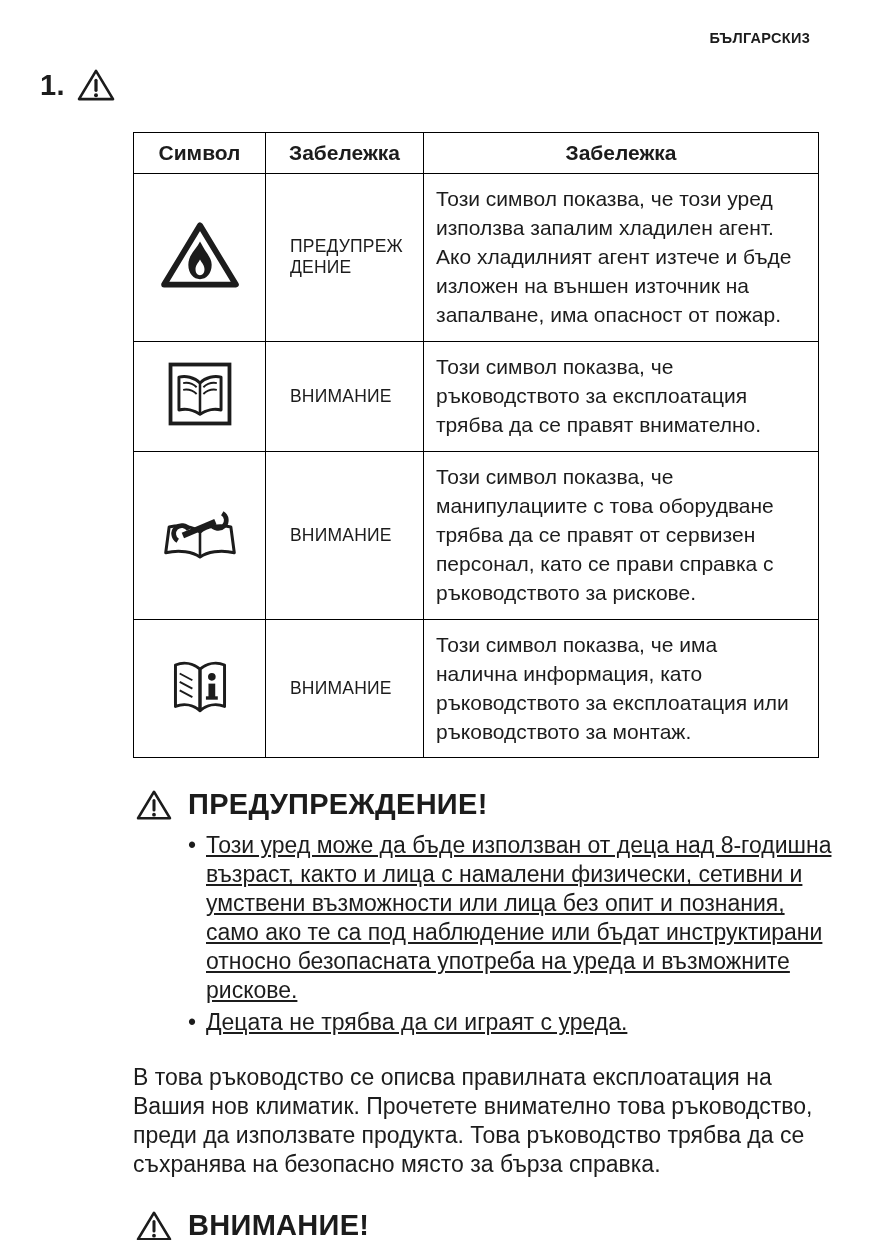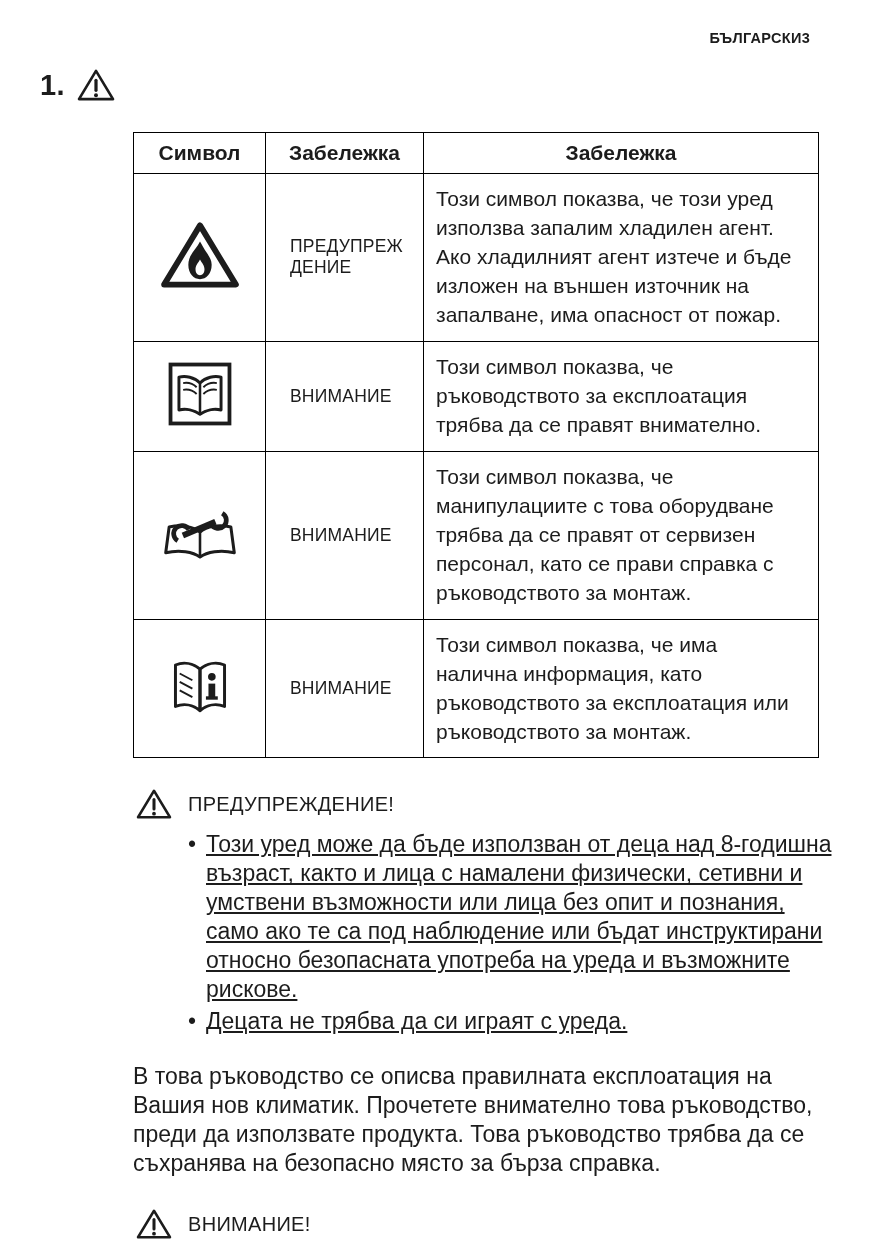--- a/index.html
+++ b/index.html
@@ -43,21 +43,21 @@
     font-size:17.5px; padding-left:24px; padding-right:14px;
     vertical-align:middle; white-space:pre-line; letter-spacing:0.2px;
   }
   td.expl {
     font-size:21px; line-height:1.38;
     padding:11px 14px 11px 12px; vertical-align:middle;
   }
 
   .sec { margin-top:30px; }
   .sec-head { display:flex; align-items:center; gap:16px; margin-left:96px; }
-  .sec-head h2 { font-size:20px; font-weight:normal; letter-spacing:0.3px;text-align:right; }
+  .sec-head h2 { font-size:29px; font-weight:bold; letter-spacing:0.3px;text-align:right; }
 
   ul.bullets { list-style:none; margin:10px 0 0 148px; width:650px;text-decoration:underline; }
   ul.bullets li {
     position:relative; padding-left:18px;
     font-size:23px; line-height:29px; margin-bottom:3px;
   }
   ul.bullets li::before { content:"\2022"; position:absolute; left:0; top:0; }
 
   p.body-par {
     margin:26px 0 16px 93px; width:680px;
@@ -133,21 +133,21 @@
             <svg width="80" height="60" viewBox="0 0 92 70" aria-hidden="true">
               <path d="M46 34 C38 27 24 25 10 28 L6 58 C22 54 38 57 46 63 C54 57 70 54 86 58 L82 28 C68 25 54 27 46 34 Z" fill="none" stroke="#1c1c1c" stroke-width="3.5" stroke-linejoin="round"></path>
               <line x1="46" y1="34" x2="46" y2="63" stroke="#1c1c1c" stroke-width="3"></line>
               <path d="M20 44 a9.5 9.5 0 1 1 13 -13" fill="none" stroke="#1c1c1c" stroke-width="5.5"></path>
               <path d="M72 12 a9.5 9.5 0 1 1 -13 13" fill="none" stroke="#1c1c1c" stroke-width="5.5"></path>
               <line x1="26" y1="38" x2="64" y2="22" stroke="#1c1c1c" stroke-width="7"></line>
             </svg>
           </span>
         </td>
         <td class="note">ВНИМАНИЕ</td>
-        <td class="expl">Този символ показва, че манипулациите с това оборудване трябва да се правят от сервизен персонал, като се прави справка с ръководството за монтаж.</td>
+        <td class="expl">Този символ показва, че манипулациите с това оборудване трябва да се правят от сервизен персонал, като се прави справка с ръководството за рискове.</td>
       </tr>
       <tr>
         <td class="sym">
           <span class="tri-icon">
             <svg width="66" height="58" viewBox="0 0 78 68" aria-hidden="true">
               <path d="M10 8 C20 4 31 6 39 13 L39 62 C31 55 20 53 10 57 Z" fill="none" stroke="#1c1c1c" stroke-width="3.5" stroke-linejoin="round"></path>
               <path d="M68 8 C58 4 47 6 39 13 L39 62 C47 55 58 53 68 57 Z" fill="none" stroke="#1c1c1c" stroke-width="3.5" stroke-linejoin="round"></path>
               <path d="M15 18 L30 26 M15 28 L30 36 M15 38 L30 46" stroke="#1c1c1c" stroke-width="2.2"></path>
               <circle cx="53" cy="22" r="4.5" fill="#1c1c1c"></circle>
               <rect x="49" y="30" width="8" height="17" fill="#1c1c1c"></rect>

